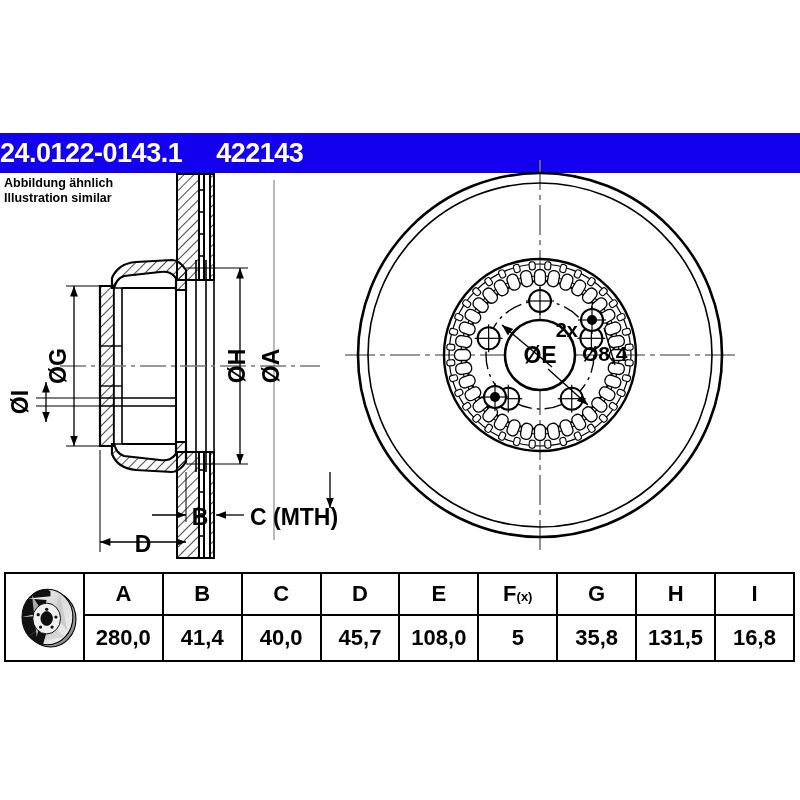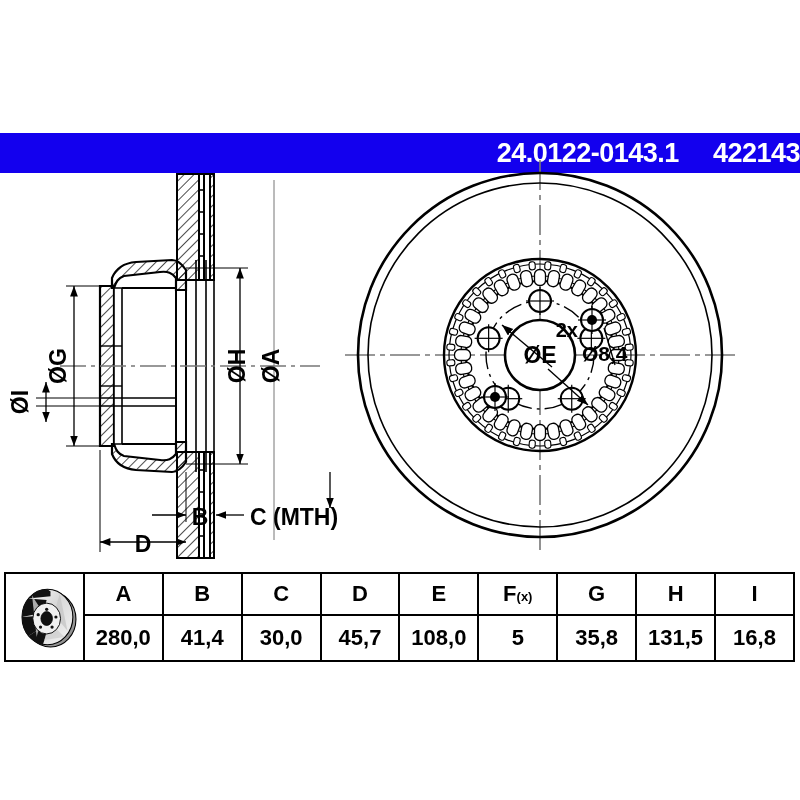--- a/index.html
+++ b/index.html
@@ -2,21 +2,21 @@
 <html><head>
 <meta charset="utf-8">
 <style>
   html,body{margin:0;padding:0;background:#fff;}
   body{width:800px;height:800px;overflow:hidden;
        font-family:"Liberation Sans","DejaVu Sans",sans-serif;color:#000;}
   #page{position:relative;width:800px;height:800px;background:#fff;}
 
   
   .banner{position:absolute;left:0;top:133px;width:800px;height:40px;
-          background:#1300ee;display:flex;align-items:center;justify-content:flex-end;}
+          background:#1300ee;display:flex;align-items:center;justify-content:flex-start;}
   .banner .ptxt{color:#fff;font-weight:bold;font-size:27px;letter-spacing:-0.5px;
                 font-family:"Liberation Sans",sans-serif;}
   .banner .gap{display:inline-block;width:34px;}
 
   
   .note{position:absolute;left:4px;top:176px;font-size:12.5px;font-weight:bold;
         line-height:15px;}
 
   
   #drawing{position:absolute;left:0;top:160px;width:800px;height:410px;}
@@ -37,20 +37,24 @@
 <body>
 
 <div id="page">
 
   <div class="banner">
     <div class="ptxt">
       <span>24.0122-0143.1</span><span class="gap"></span><span>422143</span>
     </div>
   </div>
 
+  <div class="note">
+    <div>Abbildung ähnlich</div>
+    <div>Illustration similar</div>
+  </div>
 
   <svg id="drawing" viewBox="0 0 800 410">
     <defs>
       <pattern id="hatch" width="7" height="7" patternTransform="rotate(45)" patternUnits="userSpaceOnUse">
         <line x1="0" y1="0" x2="0" y2="7" stroke="#000" stroke-width="1.4"></line>
       </pattern>
       <marker id="ah" markerWidth="9" markerHeight="9" refX="8" refY="3" orient="auto">
         <path d="M0,0 L8,3 L0,6 z" fill="#000"></path>
       </marker>
       <marker id="ahr" markerWidth="9" markerHeight="9" refX="0" refY="3" orient="auto">
@@ -345,21 +349,21 @@
       <td>D</td>
       <td>E</td>
       <td><span>F</span><span class="subx">(x)</span></td>
       <td>G</td>
       <td>H</td>
       <td>I</td>
     </tr>
     <tr class="val">
       <td>280,0</td>
       <td>41,4</td>
-      <td>30,0</td>
+      <td>40,0</td>
       <td>45,7</td>
       <td>108,0</td>
       <td>5</td>
       <td>35,8</td>
       <td>131,5</td>
       <td>16,8</td>
     </tr>
   </tbody>
     </table>
 </div>

